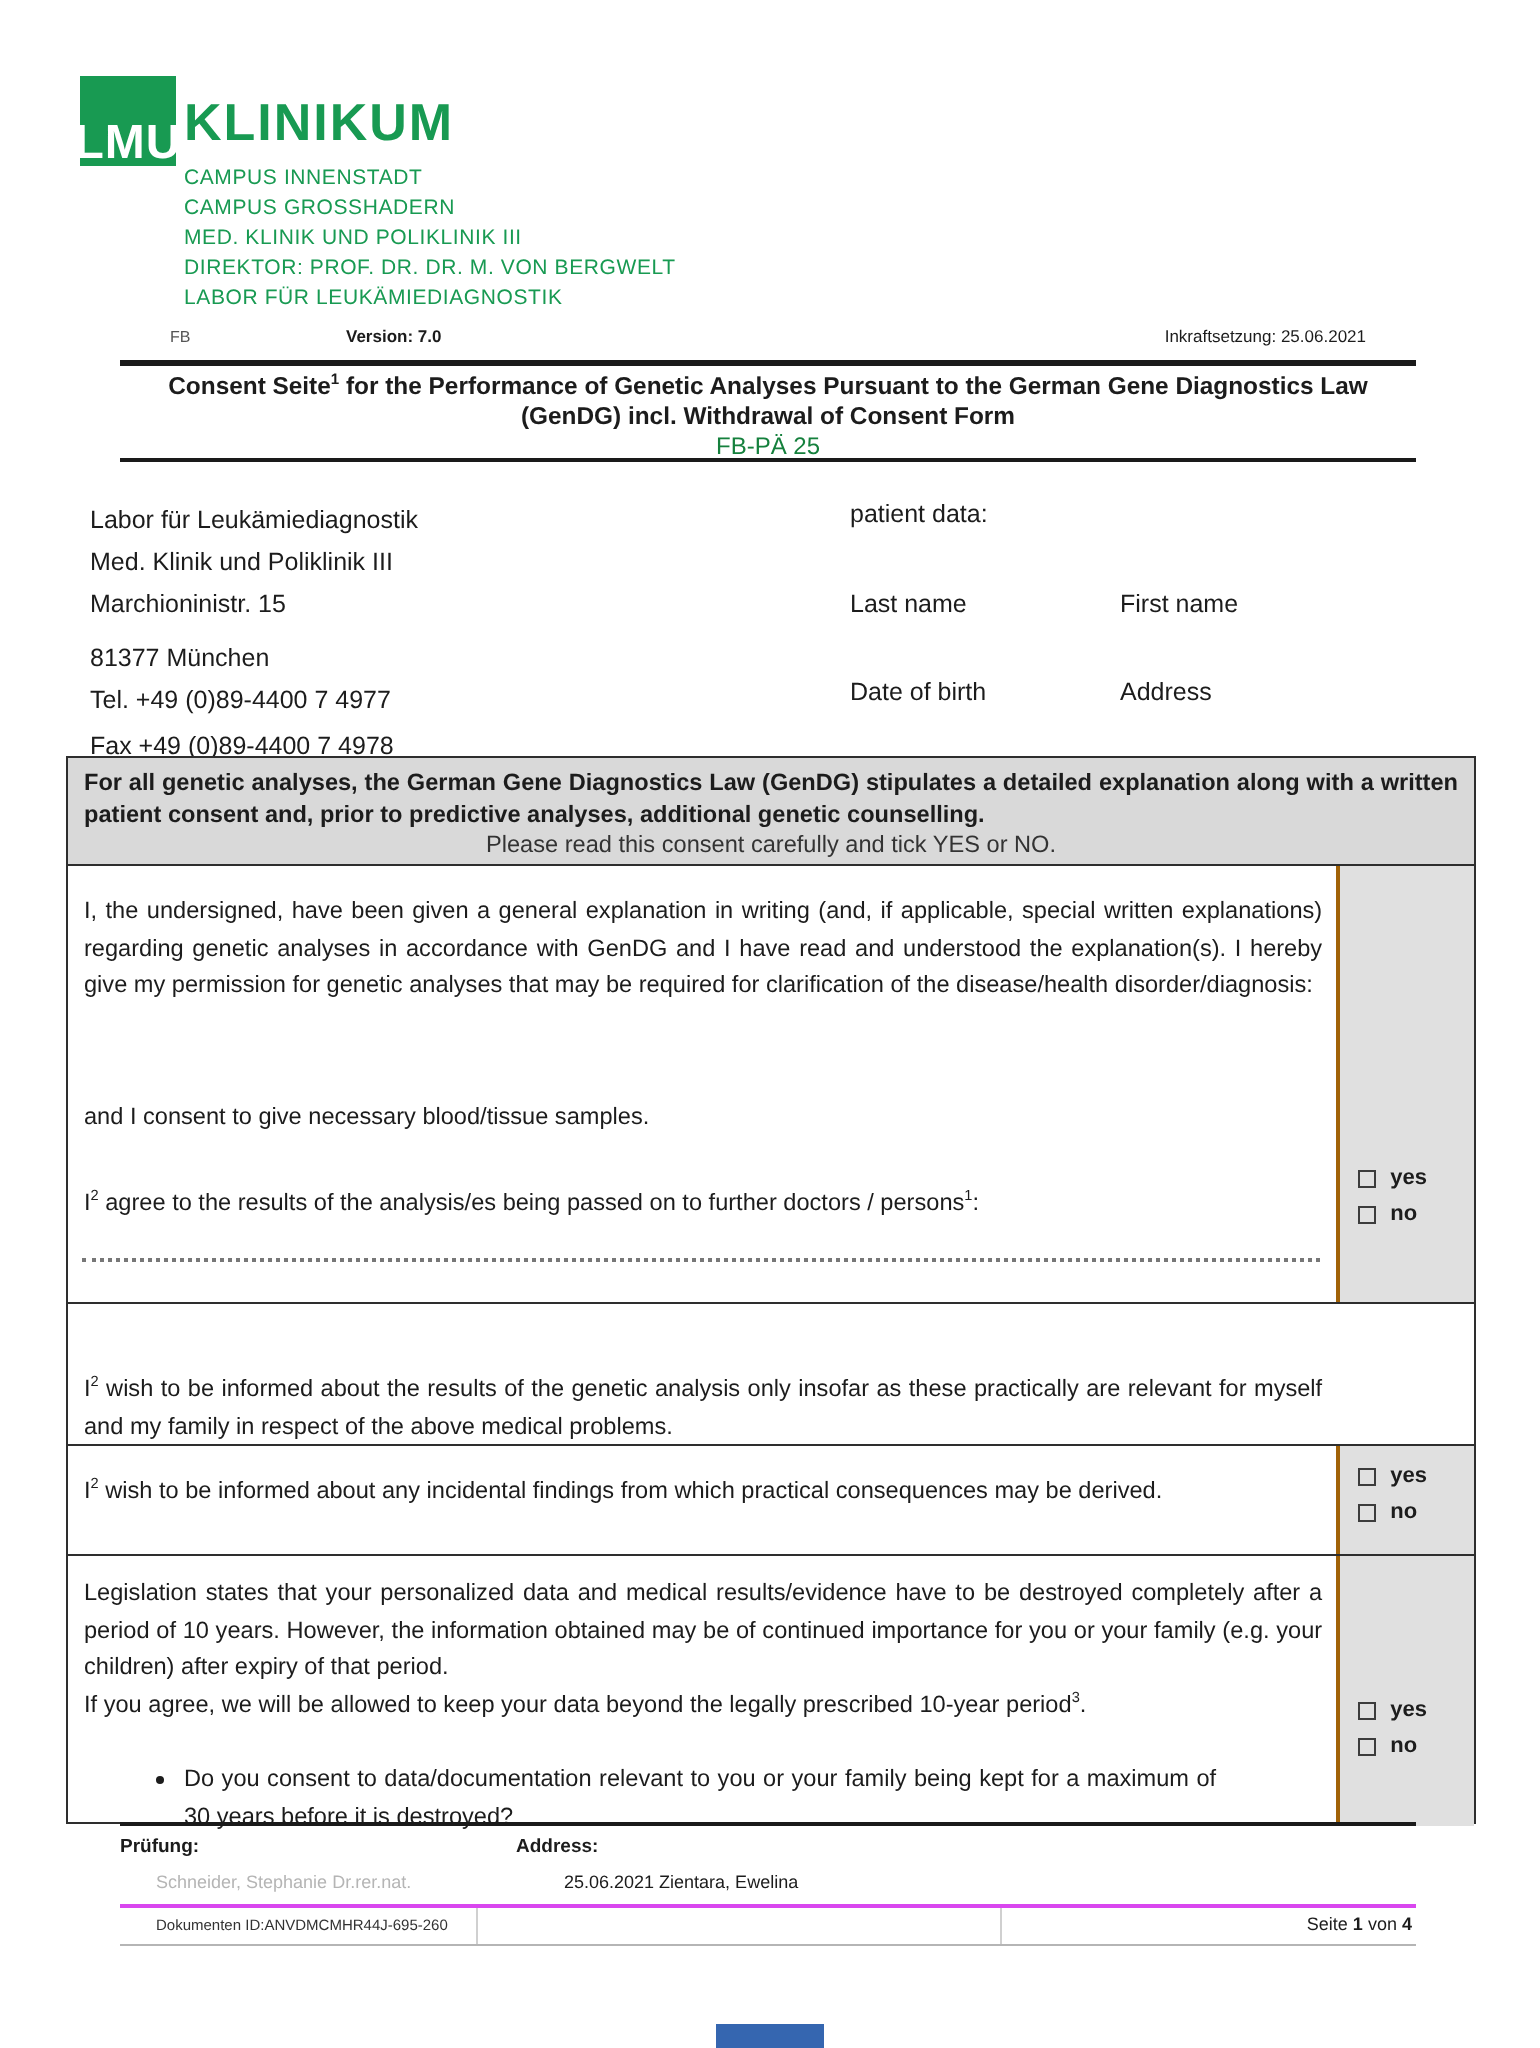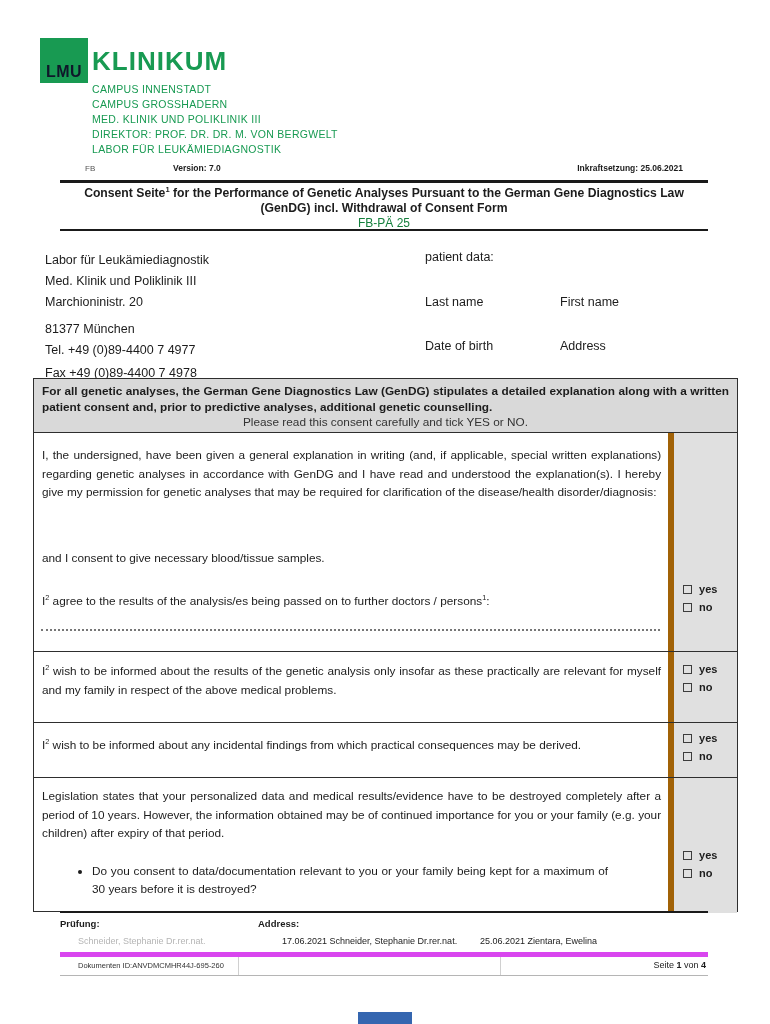--- a/index.html
+++ b/index.html
@@ -1,28 +1,28 @@
 <!DOCTYPE html>
 <html><head>
 <meta charset="utf-8">
 <style>
   html,body{margin:0;padding:0;}
   body{background:#fff;font-family:"Liberation Sans","DejaVu Sans",sans-serif;color:#1c1c1c;}
   .page{position:relative;width:770px;height:1024px;background:#fff;overflow:hidden;}
 
   
   .logo-box{position:absolute;left:40px;top:38px;width:48px;height:45px;background:#189a52;display:flex;align-items:flex-end;justify-content:center;}
-  .logo-box span{color:#0f172a;font-weight:bold;font-size:16px;letter-spacing:0.5px;line-height:22px;margin-top:45px;}
+  .logo-box span{color:#ffffff;font-weight:bold;font-size:24px;letter-spacing:0.5px;line-height:22px;margin-top:45px;}
   .brand{position:absolute;left:92px;top:46px;color:#189a52;font-weight:bold;font-size:26px;letter-spacing:1px;}
   .letterhead{position:absolute;left:92px;top:82px;color:#189a52;font-size:10.5px;line-height:15px;letter-spacing:0.3px;}
 
   
   .meta-fb{position:absolute;left:85px;top:164px;font-size:8px;color:#555;}
   .meta-version{position:absolute;left:173px;top:163px;font-size:8.5px;font-weight:bold;}
-  .meta-effective{position:absolute;right:87px;top:163px;font-size:8.5px;font-weight:bold;}
+  .meta-effective{position:absolute;right:87px;top:163px;font-size:8.5px;font-weight:normal;}
 
   .rule1{position:absolute;left:60px;top:180px;width:648px;height:3px;background:#1a1a1a;}
   .rule2{position:absolute;left:60px;top:229px;width:648px;height:2px;background:#1a1a1a;}
 
   .title{position:absolute;left:60px;top:186px;width:648px;text-align:center;font-weight:bold;font-size:12.2px;line-height:15px;}
   .form-code{position:absolute;left:60px;top:216px;width:648px;text-align:center;font-size:12px;color:#15803d;}
 
   
   .sender{position:absolute;left:45px;top:250px;font-size:12.5px;line-height:21px;}
   .sender .gap{margin-top:6px;}
@@ -34,21 +34,21 @@
   .pt-address{position:absolute;left:560px;top:339px;font-size:12.5px;}
 
   
   .ctable{position:absolute;left:33px;top:378px;width:705px;height:534px;border:1px solid #2e2e2e;box-sizing:border-box;}
   .notice{background:#d9d9d9;height:54px;box-sizing:border-box;border-bottom:1px solid #2e2e2e;padding:5px 8px 0 8px;font-size:11.8px;line-height:15.5px;}
   .notice .b{font-weight:bold;text-align:justify;}
   .notice .c{text-align:center;color:#333;}
   .crow{display:flex;box-sizing:border-box;border-bottom:1px solid #2e2e2e;}
   .crow:last-child{border-bottom:none;}
   .cmain{position:relative;width:635px;box-sizing:border-box;font-size:11.8px;line-height:18.5px;}
-  .ccheck{position:relative;width:69px;box-sizing:border-box;background:#e0e0e0;border-left:6px solid #a16207;}
+  .ccheck{position:relative;width:69px;box-sizing:border-box;background:#e0e0e0;border-left:2px solid #a16207;}
   .cb-group{position:absolute;left:9px;}
   .cb-line{display:flex;align-items:center;margin-bottom:5px;}
   .cb{display:inline-block;width:7px;height:7px;border:1px solid #3c3c3c;background:#fff0;flex:0 0 auto;}
   .cbl{font-weight:bold;font-size:11px;margin-left:7px;line-height:13px;}
   sup{font-size:0.62em;line-height:0;vertical-align:super;}
   .r1-p1{position:absolute;left:8px;right:7px;top:13px;text-align:justify;}
   .r1-p2{position:absolute;left:8px;top:116px;}
   .r1-p3{position:absolute;left:8px;top:159px;}
   .r1-dots{position:absolute;left:7px;right:8px;top:196px;border-top:2px dotted #777;}
   .r2-p{padding:10px 7px 0 8px;text-align:justify;}
@@ -61,21 +61,21 @@
 
   
   .footer{position:absolute;left:60px;top:911px;width:648px;border-top:2px solid #1a1a1a;}
   .f-cols{display:flex;}
   .f-col1{width:222px;padding-left:18px;box-sizing:border-box;}
   .f-col2{width:198px;}
   .f-col3{flex:1;}
   .f-label{font-size:9.5px;font-weight:bold;padding-top:5px;}
   .f-value{font-size:9px;padding-top:7px;padding-bottom:6px;}
   .f-muted{color:#b5b5b5;}
-  .f-sep{border-top:5px solid #d946ef;position:relative;height:18px;border-bottom:1px solid #b5b5b5;}
+  .f-sep{border-top:2px solid #d946ef;position:relative;height:18px;border-bottom:1px solid #b5b5b5;}
   .f-id{position:absolute;left:18px;top:4px;font-size:7.5px;color:#333;}
   .f-page{position:absolute;right:2px;top:3px;font-size:9px;}
   .f-tick1{position:absolute;left:178px;top:0;height:100%;width:1px;background:#d0d0d0;}
   .f-tick2{position:absolute;left:440px;top:0;height:100%;width:1px;background:#d0d0d0;}
 
   .blue-bar{position:absolute;left:358px;top:1012px;width:54px;height:12px;background:#3566b0;}
 </style>
 </head>
 <body>
 
@@ -100,21 +100,21 @@
   <div class="rule1"></div>
   <div class="title">
     <span>Consent Seite</span><sup>1</sup><span> for the Performance of Genetic Analyses Pursuant to the German Gene Diagnostics Law (GenDG) incl. Withdrawal of Consent Form</span>
   </div>
   <div class="form-code">FB-PÄ 25</div>
   <div class="rule2"></div>
 
   <div class="sender">
     <div>Labor für Leukämiediagnostik</div>
     <div>Med. Klinik und Poliklinik III</div>
-    <div>Marchioninistr. 20</div>
+    <div>Marchioninistr. 15</div>
     <div class="gap">81377  München</div>
     <div>Tel. +49 (0)89-4400 7 4977</div>
     <div class="gap2">Fax +49 (0)89-4400 7 4978</div>
   </div>
 
   <div class="patient-heading">patient data:</div>
   <div class="pt-lastname">Last name</div>
   <div class="pt-firstname">First name</div>
   <div class="pt-dob">Date of birth</div>
   <div class="pt-address">Address</div>
@@ -142,21 +142,21 @@
               <span class="cbl">yes</span>
             </div>
           <div class="cb-line">
               <span class="cb"></span>
               <span class="cbl">no</span>
             </div>
         </div>
       </div>
     </div>
 
-    <div class="crow" style="height:71px;">
+    <div class="crow" style="height:71px;align-items:flex-end;">
       <div class="cmain">
         <div class="r2-p">
           <span>I</span><sup>2</sup><span> wish to be informed about the results of the genetic analysis only insofar as these practically are relevant for myself and my family in respect of the above medical problems.</span>
         </div>
       </div>
       <div class="ccheck">
         <div class="cb-group" style="top:11px;">
           <div class="cb-line">
               <span class="cb"></span>
               <span class="cbl">yes</span>
@@ -185,20 +185,23 @@
               <span class="cb"></span>
               <span class="cbl">no</span>
             </div>
         </div>
       </div>
     </div>
 
     <div class="crow" style="height:135px;">
       <div class="cmain">
         <div class="r4-p1">Legislation states that your personalized data and medical results/evidence have to be destroyed completely after a period of 10 years. However, the information obtained may be of continued importance for you or your family (e.g. your children) after expiry of that period.</div>
+        <div class="r4-p2">
+          <span>If you agree, we will be allowed to keep your data beyond the legally prescribed 10-year period</span><sup>3</sup><span>.</span>
+        </div>
         <ul class="r4-ul">
           <li>Do you consent to data/documentation relevant to you or your family being kept for a maximum of 30 years before it is destroyed?</li>
         </ul>
       </div>
       <div class="ccheck">
         <div class="cb-group" style="top:71px;">
           <div class="cb-line">
               <span class="cb"></span>
               <span class="cbl">yes</span>
             </div>
@@ -212,21 +215,20 @@
 
   </div>
 
   <div class="footer">
     <div class="f-cols">
       <div class="f-col2 f-label">Prüfung:</div>
       <div class="f-col3 f-label">Address:</div>
     </div>
     <div class="f-cols">
       <div class="f-col1 f-value f-muted">Schneider, Stephanie Dr.rer.nat.</div>
-      <div class="f-col2 f-value">17.06.2021 Schneider, Stephanie Dr.rer.nat.</div>
       <div class="f-col3 f-value">25.06.2021 Zientara, Ewelina</div>
     </div>
     <div class="f-sep">
       <div class="f-tick1"></div>
       <div class="f-tick2"></div>
       <div class="f-id">Dokumenten ID:ANVDMCMHR44J-695-260</div>
       <div class="f-page">
         <span>Seite</span>
         <b>1</b>
         <span>von</span>

